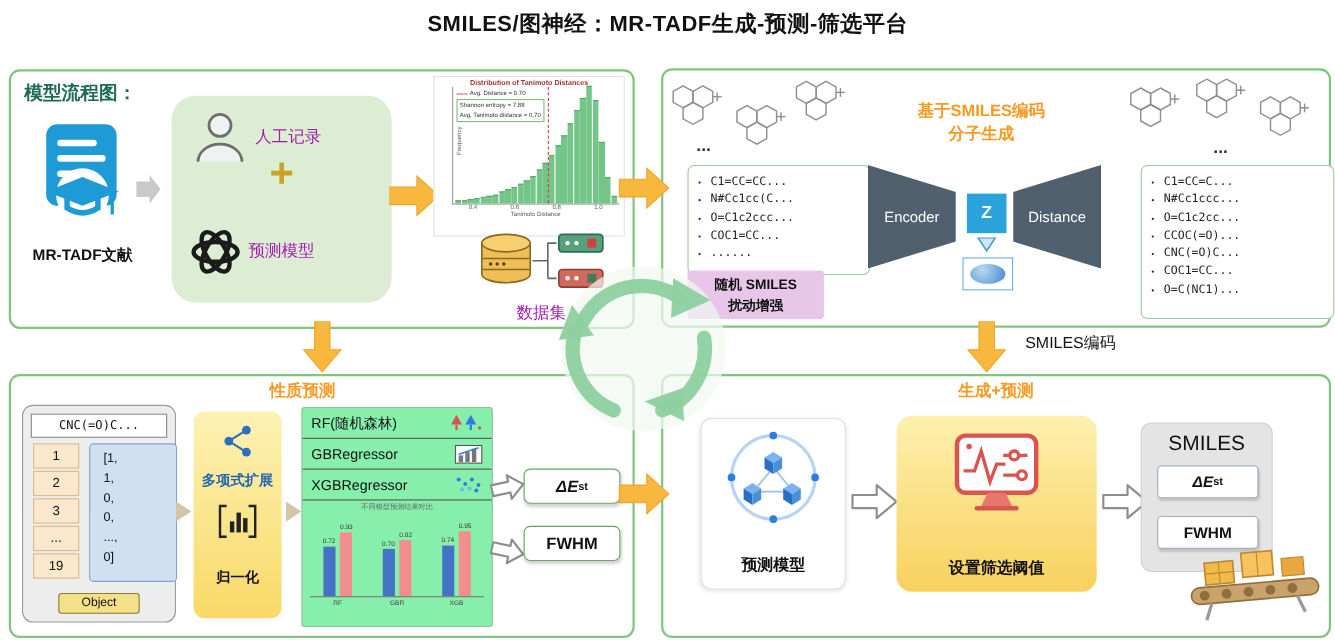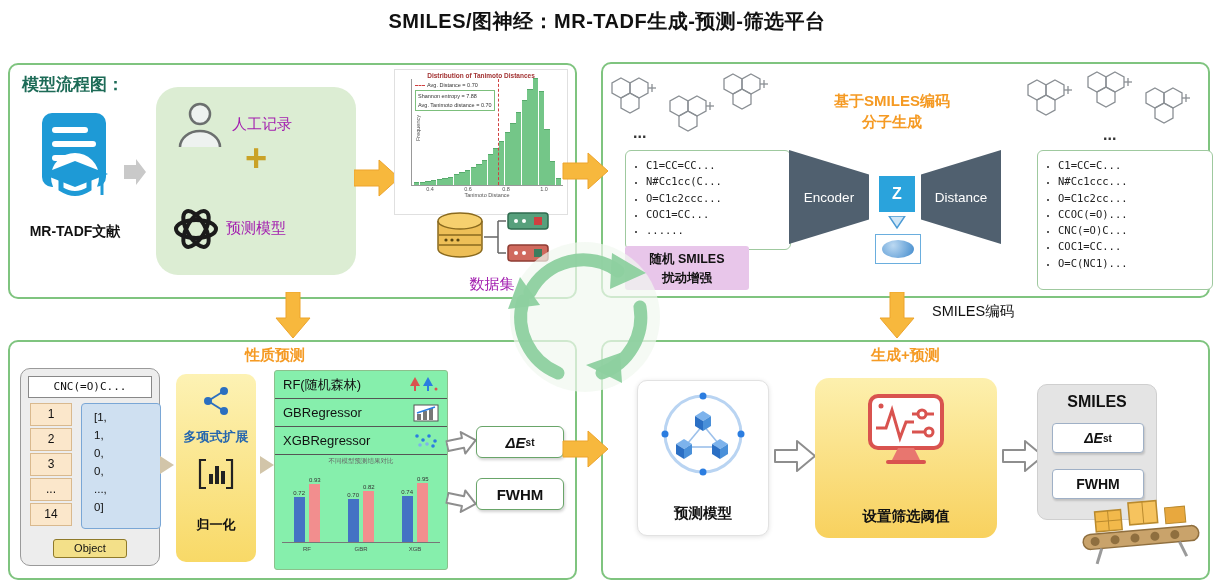--- a/index.html
+++ b/index.html
@@ -79,21 +79,21 @@
           display:flex;align-items:center;justify-content:center;font-weight:bold;font-size:15px;
           box-shadow:1px 2px 3px rgba(0,0,0,.18)}
   .de{font-style:italic}
   .outbox sub,.resbox sub{font-size:10px}
   
   .modelcard{position:absolute;background:#fff;border:1px solid #e2e2e2;border-radius:10px;
              box-shadow:0 1px 5px rgba(0,0,0,.12)}
   .card-label{position:absolute;left:0;bottom:12px;width:100%;text-align:center;font-size:14.5px;font-weight:bold}
   .thcard{position:absolute;background:linear-gradient(180deg,#fdf0ae,#f8d15e);border-radius:14px;text-align:center}
   .rescard{position:absolute;background:#e4e4e4;border:1px solid #cfcfcf;border-radius:10px}
-  .restitle{text-align:center;font-weight:bold;font-size:16px;margin-top:8px}
+  .restitle{text-align:center;font-weight:normal;font-size:19px;margin-top:8px}
   .resbox{position:absolute;left:14px;width:90px;height:28px;background:#fff;border:1.2px solid #9fb0c6;border-radius:4px;
           display:flex;align-items:center;justify-content:center;font-weight:bold;font-size:14px;
           box-shadow:1px 2px 2px rgba(0,0,0,.15)}
   .encode-label{position:absolute;font-size:14.5px;color:#111}
   .conn{z-index:4}
   .recycle{z-index:3;pointer-events:none}
 </style>
 </head>
 <body>
 
@@ -326,21 +326,21 @@
   <section class="panel" style="left:8px;top:340px;width:565px;height:236px">
     <div class="orange-heading" style="left:0;top:4px;width:530px">性质预测</div>
 
     <div class="ftable" style="left:10px;top:26px;width:138px;height:196px">
       <div class="fsmiles">CNC(=O)C...</div>
       <div class="fidx">
           <div class="idx-cell">1</div>
           <div class="idx-cell">2</div>
           <div class="idx-cell">3</div>
           <div class="idx-cell">...</div>
-          <div class="idx-cell">14</div>
+          <div class="idx-cell">19</div>
         </div>
       <div class="fvec">
           <div class="vec-line">[1,</div>
           <div class="vec-line">1,</div>
           <div class="vec-line">0,</div>
           <div class="vec-line">0,</div>
           <div class="vec-line">...,</div>
           <div class="vec-line">0]</div>
         </div>
       <div class="ftag">Object</div>

